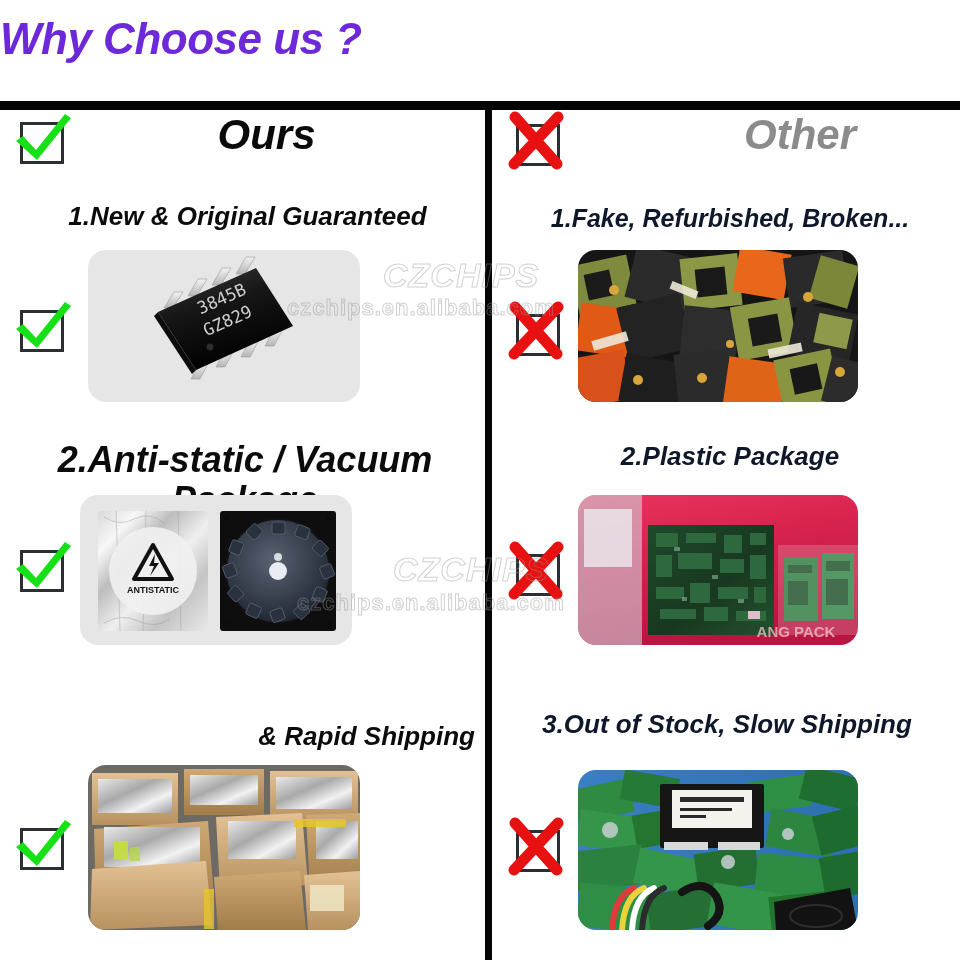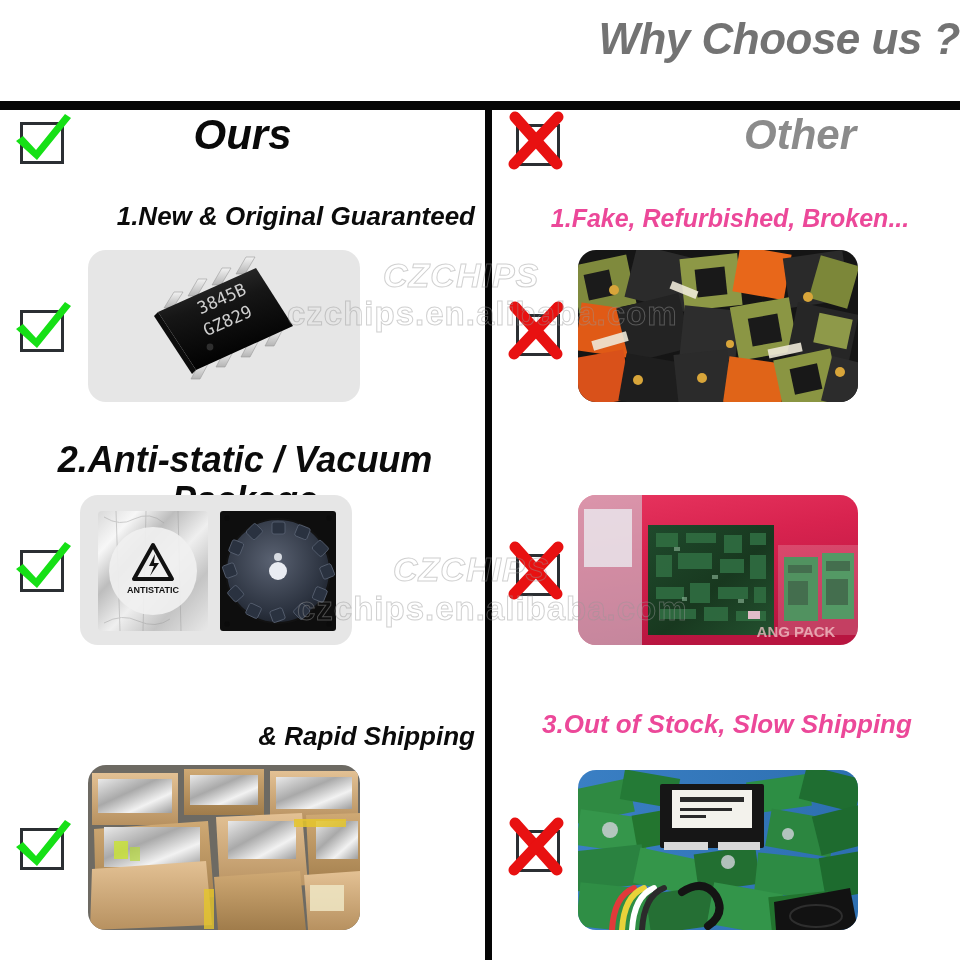--- a/index.html
+++ b/index.html
@@ -2,62 +2,62 @@
 <html><head>
 <meta charset="utf-8">
 <style>
   html,body{margin:0;padding:0;background:#ffffff;}
   body{width:960px;height:960px;overflow:hidden;
        font-family:"Liberation Sans","DejaVu Sans",sans-serif;}
 
   .page{position:relative;width:960px;height:960px;background:#fff;}
 
   
-  .title{position:absolute;left:0;top:14px;width:960px;text-align:right;
-         font-size:44px;font-weight:bold;font-style:italic;color:#737373;
+  .title{position:absolute;left:0;top:14px;width:960px;text-align:left;
+         font-size:44px;font-weight:bold;font-style:italic;color:#6d28d9;
          letter-spacing:-0.5px;}
 
   
   .hrule{position:absolute;left:0;top:101px;width:960px;height:9px;background:#050505;}
   .vrule{position:absolute;left:485px;top:110px;width:7px;height:850px;background:#050505;}
 
   
   .col{position:absolute;top:110px;height:850px;}
   .col-left{left:0;width:485px;}
   .col-right{left:492px;width:556px;}
 
   .col-head{position:absolute;top:4px;width:100%;text-align:center;
             font-size:42px;font-weight:bold;font-style:italic;line-height:1;}
-  .col-head.ours{color:#0a0a0a;}
+  .col-head.ours{color:#0a0a0a;padding-left:24px;}
   .col-head.other{color:#8b8b8b;padding-left:30px;}
 
   
   .mark{position:absolute;width:56px;height:56px;}
   .mark .box{position:absolute;left:6px;top:8px;width:44px;height:42px;
              border:3px solid #2b2f33;background:transparent;box-sizing:border-box;}
   .mark svg{position:absolute;left:-4px;top:-6px;width:66px;height:66px;overflow:visible;}
 
   
   .row-text{position:absolute;font-weight:bold;font-style:italic;line-height:1.12;}
   .row-text.ours{color:#0b0b0b;}
-  .row-text.other{color:#ec4899;}
+  .row-text.other{color:#0f172a;}
 
   
   .photo{position:absolute;border-radius:18px;overflow:hidden;}
   .photo-inner{position:absolute;inset:0;}
 
   
   .bg-grey{background:#e6e6e6;}
 
   
   .wm{position:absolute;pointer-events:none;user-select:none;
       color:transparent;font-weight:bold;letter-spacing:1px;
       -webkit-text-stroke:1px rgba(150,150,150,.45);}
   .wm-big{font-size:34px;font-style:italic;}
-  .wm-url{font-size:33px;}
+  .wm-url{font-size:22px;}
 </style>
 </head>
 <body>
 
 <div class="page">
 
   <div class="title">Why Choose us ?</div>
 
   <div class="hrule"></div>
   <div class="vrule"></div>
@@ -66,21 +66,21 @@
 
     <div class="col-head ours">Ours</div>
 
     <div class="mark" style="left:14px;top:4px;">
       <div class="box"></div>
       <svg viewBox="0 0 66 66">
         <path d="M6 33 L13 28 L26 42 L55 6 L61 10 L27 52 Z" fill="#16e016"></path>
       </svg>
     </div>
 
-    <div class="row-text ours" style="left:20px;top:92px;width:455px;font-size:26px;text-align:right;">1.New &amp; Original Guaranteed</div>
+    <div class="row-text ours" style="left:20px;top:92px;width:455px;font-size:26px;text-align:center;">1.New &amp; Original Guaranteed</div>
 
     <div class="mark" style="left:14px;top:192px;">
       <div class="box"></div>
       <svg viewBox="0 0 66 66">
         <path d="M6 33 L13 28 L26 42 L55 6 L61 10 L27 52 Z" fill="#16e016"></path>
       </svg>
     </div>
 
     <div class="photo bg-grey" style="left:88px;top:140px;width:272px;height:152px;">
       <div class="photo-inner">
@@ -321,20 +321,21 @@
             <g fill="#efe9d8" opacity="0.9">
               <rect x="14" y="86" width="36" height="10" transform="rotate(-16 32 91)"></rect>
               <rect x="190" y="96" width="34" height="9" transform="rotate(-12 207 100)"></rect>
               <rect x="92" y="36" width="28" height="8" transform="rotate(22 106 40)"></rect>
             </g>
           </g>
         </svg>
       </div>
     </div>
 
+    <div class="row-text other" style="left:8px;top:332px;width:460px;font-size:26px;text-align:center;">2.Plastic Package</div>
 
     <div class="mark" style="left:18px;top:436px;">
       <div class="box"></div>
       <svg viewBox="0 0 66 66">
         <g stroke="#e81111" stroke-width="11" stroke-linecap="round">
           <line x1="9" y1="7" x2="51" y2="54"></line>
           <line x1="52" y1="7" x2="8" y2="54"></line>
         </g>
       </svg>
     </div>

